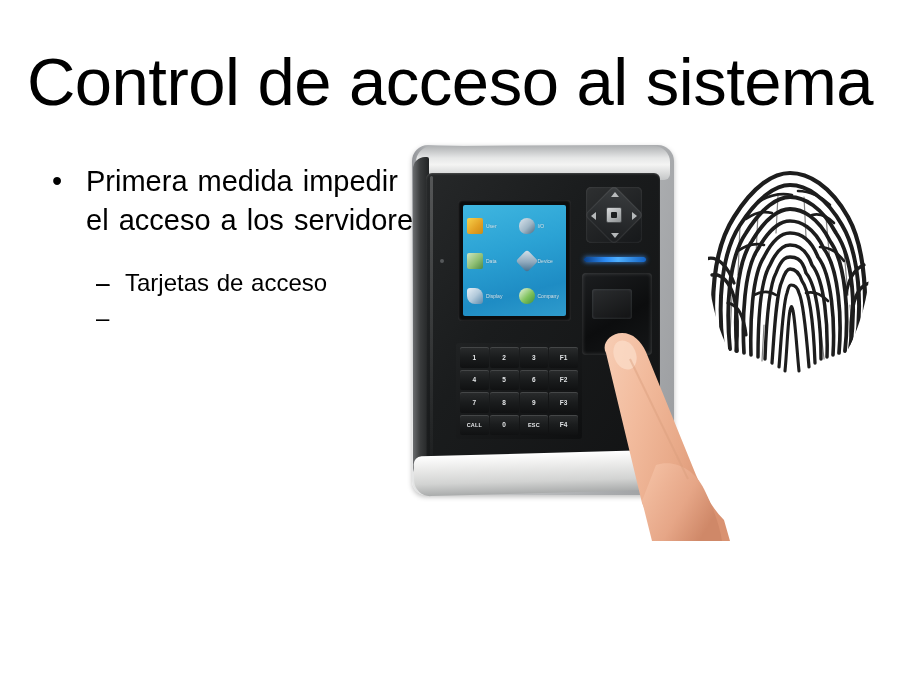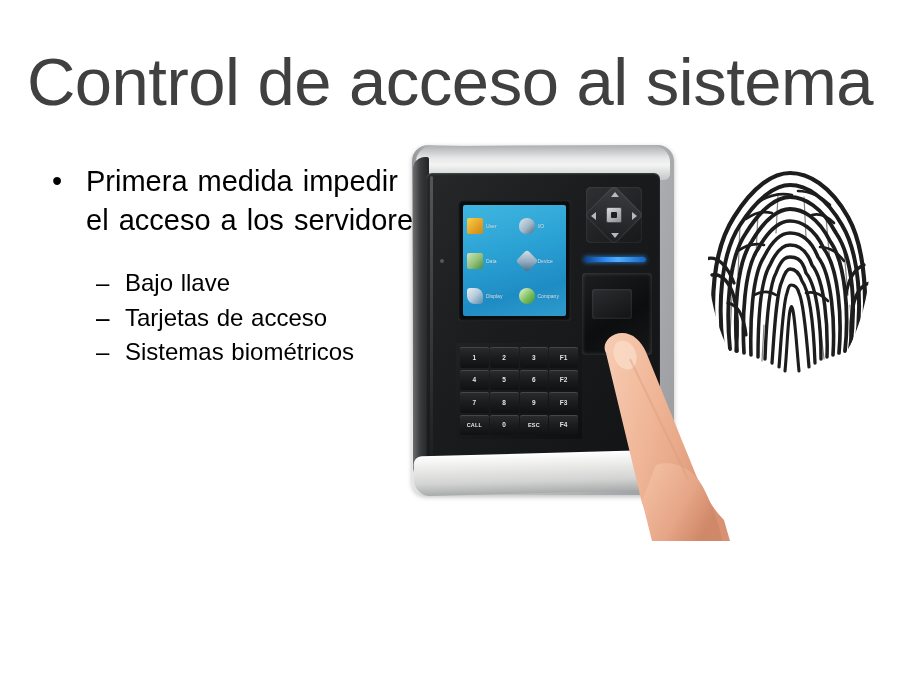--- a/index.html
+++ b/index.html
@@ -27,21 +27,21 @@
   .slide-title {
     position: absolute;
     left: 0;
     top: 44px;
     width: 900px;
     text-align: center;
     font-size: 67px;
     font-weight: 400;
     line-height: 76px;
     letter-spacing: -0.5px;
-    color: #404040;
+    color: #000000;
     white-space: nowrap;
   }
 
   
   .body-block {
     position: absolute;
     left: 40px;
     top: 162px;
     width: 390px;
   }
@@ -378,35 +378,33 @@
 
     <div class="bullet-l1">
       <span class="marker">•</span>
       <span>Primera medida impedir el acceso a los servidores</span>
     </div>
 
     <div class="sub-list">
 
       <div class="bullet-l2">
         <span class="marker">–</span>
-        <span>Bajo llave</span>
       </div>
 
       <div class="bullet-l2">
         <span class="marker">–</span>
       </div>
 
       <div class="bullet-l2">
         <span class="marker">–</span>
         <span>Tarjetas de acceso</span>
       </div>
 
       <div class="bullet-l2">
         <span class="marker">–</span>
-        <span>Sistemas biométricos</span>
       </div>
 
     </div>
   </div>
 
   <div class="device-figure">
 
     <div class="dev-shell"></div>
     <div class="dev-top-cap"></div>
     <div class="dev-left-edge"></div>

